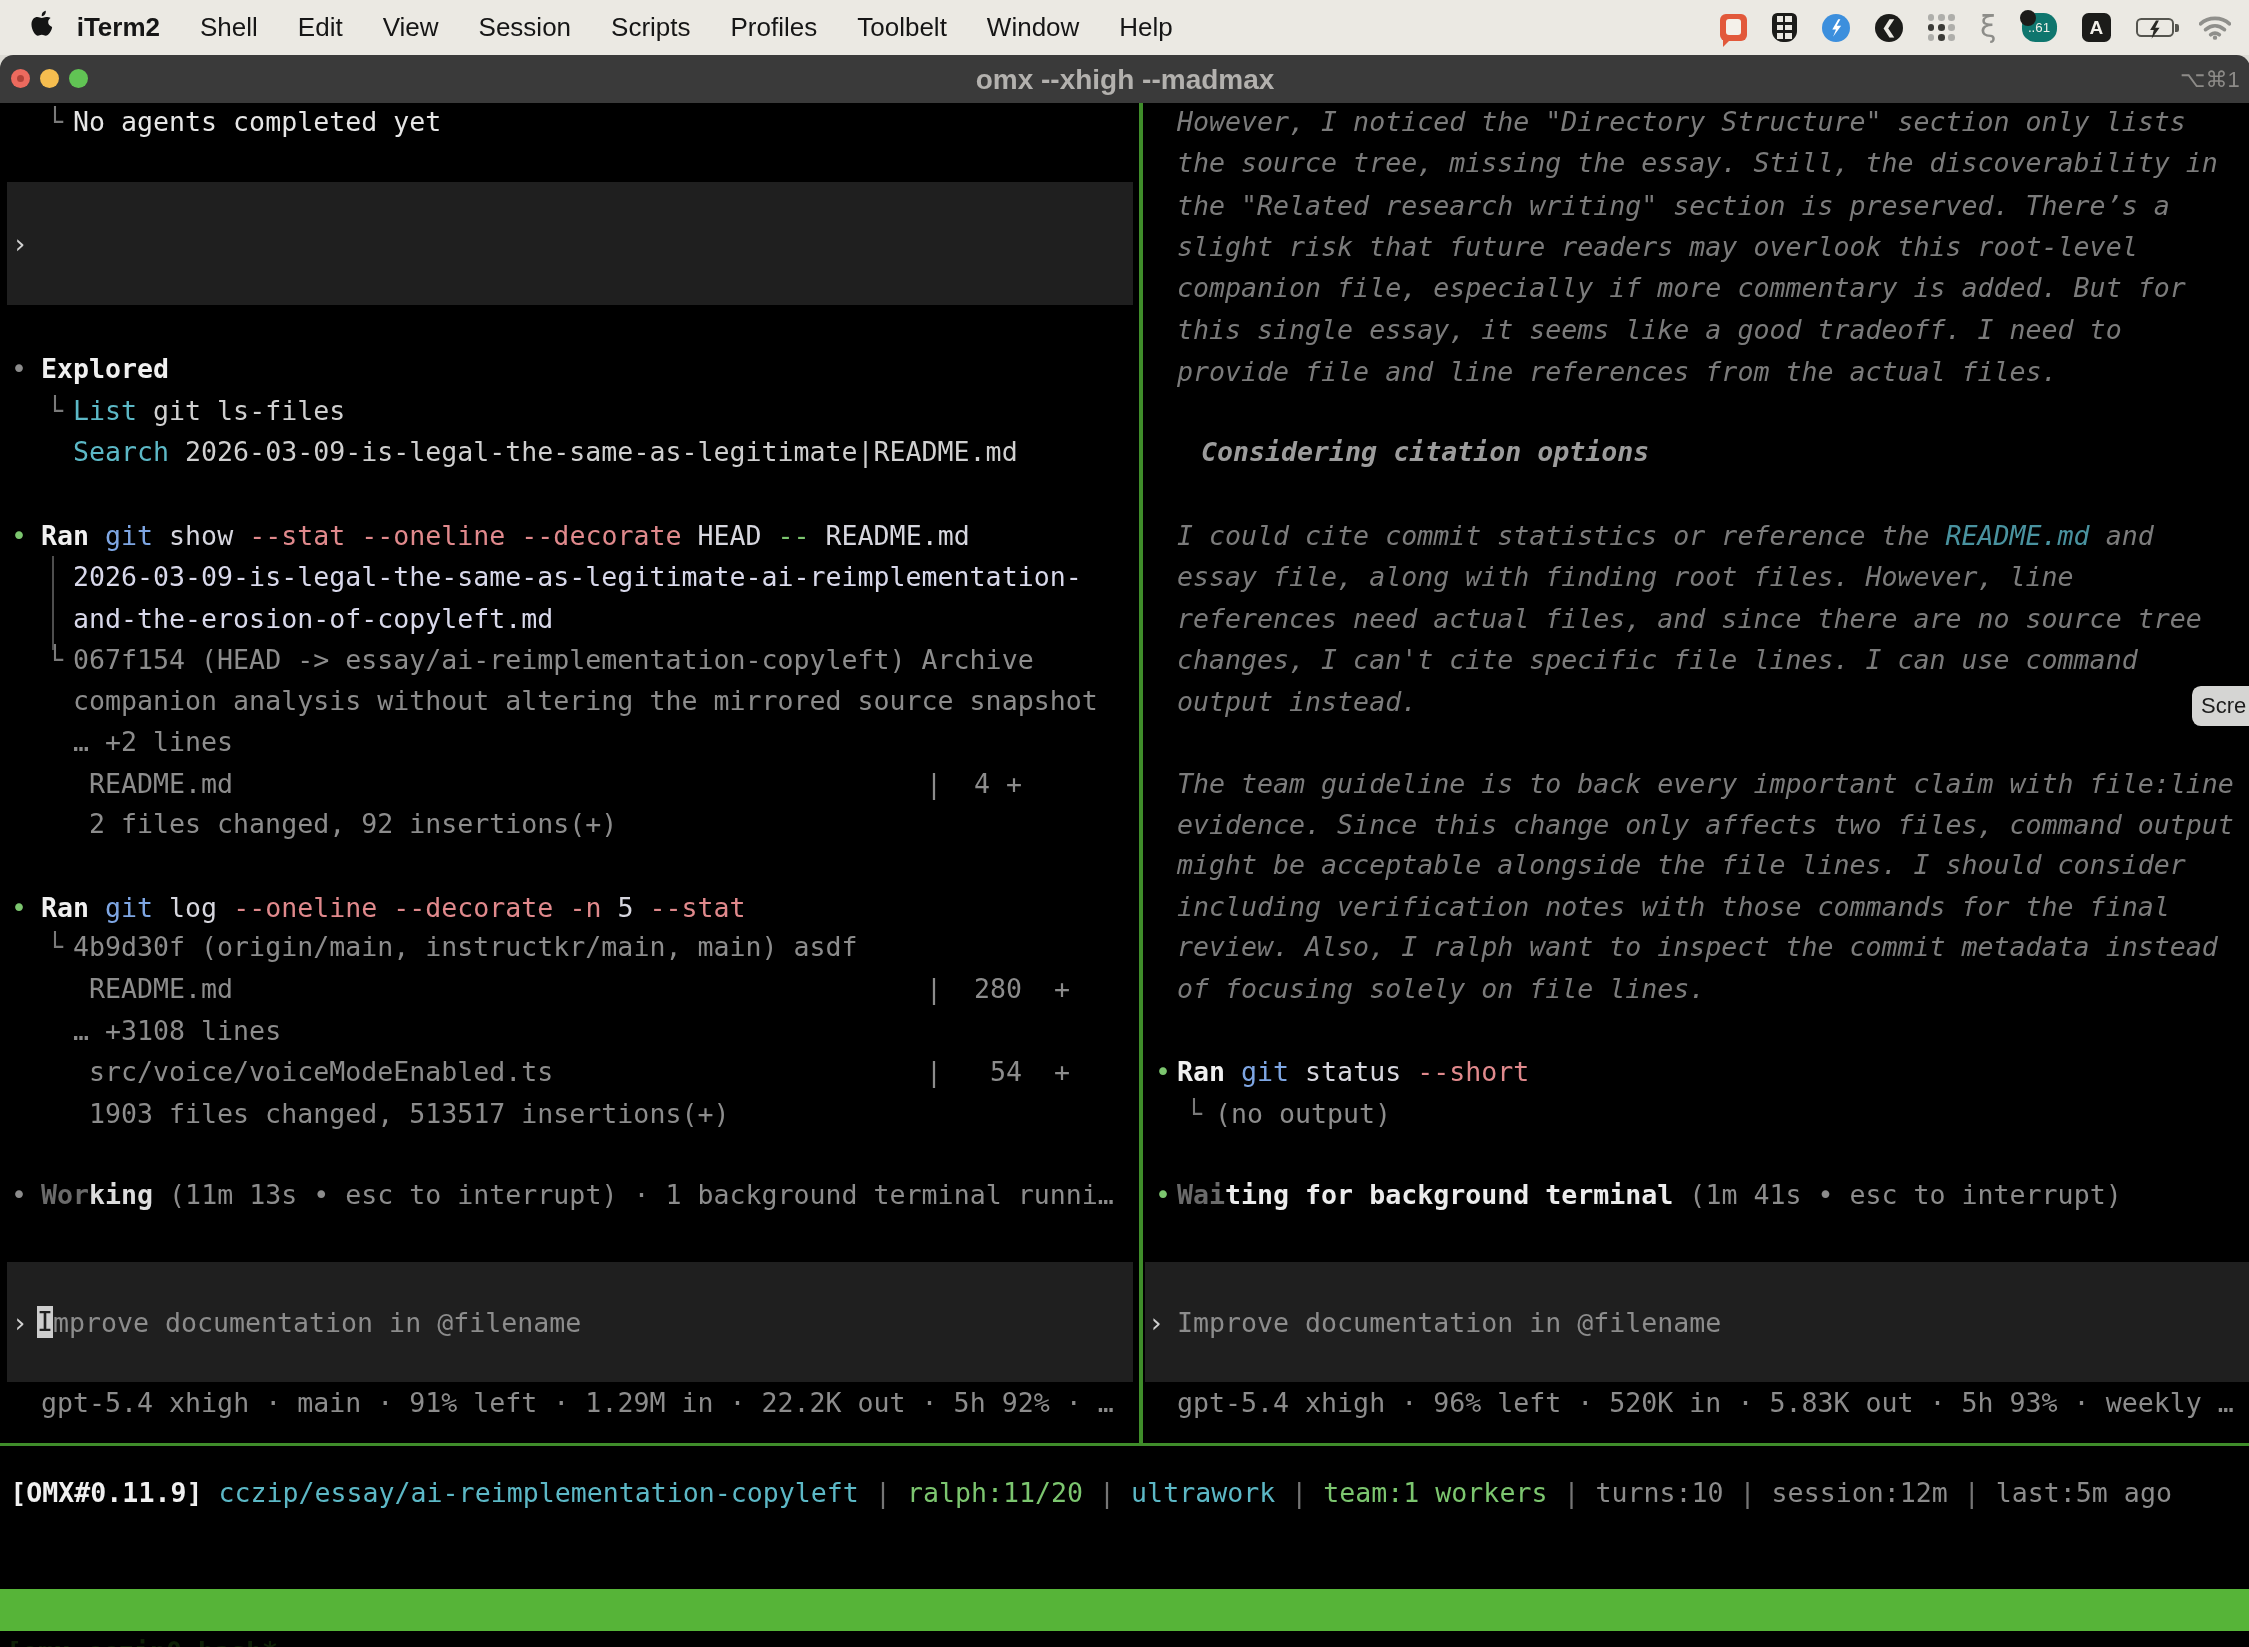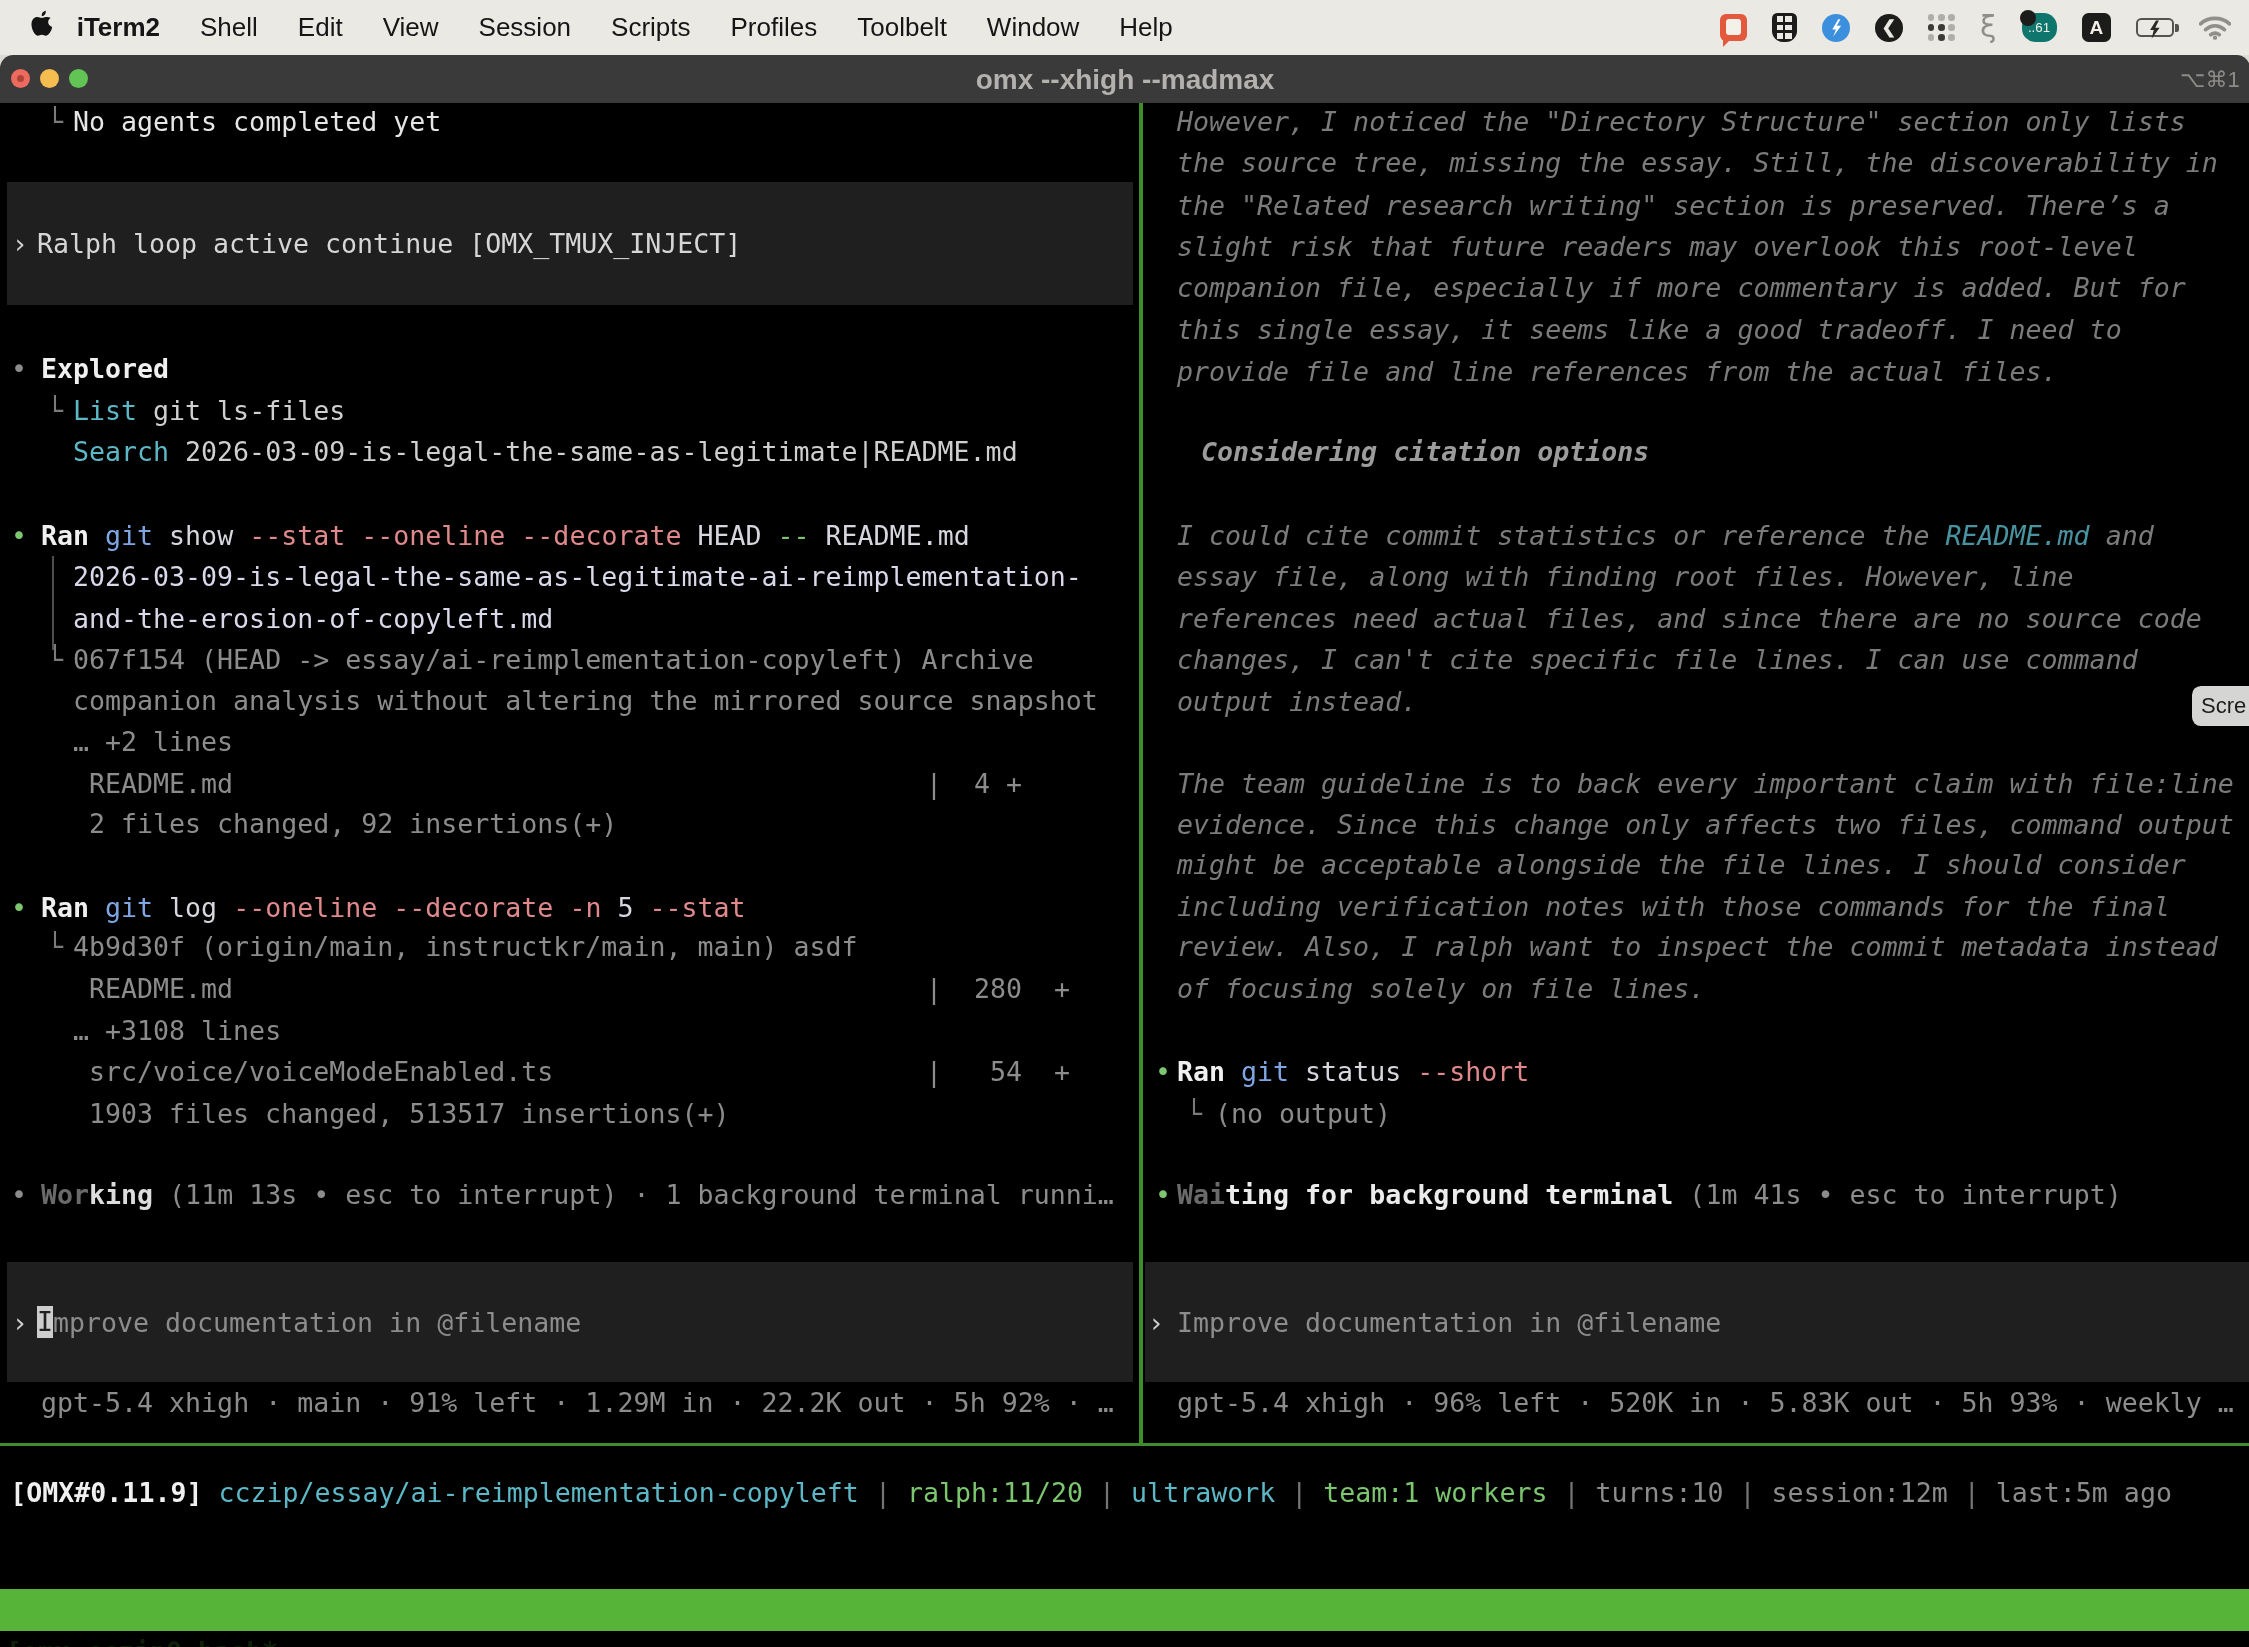--- a/index.html
+++ b/index.html
@@ -206,21 +206,20 @@
   <div>
 
     <div class="tl" style="top:101px">
       <span class="at c-tree" style="left:47px">└</span>
       <span class="at c-bright" style="left:73px">No agents completed yet</span>
     </div>
 
     <div class="pbox box-inject">
       <div class="tl" style="top:41px;left:0;width:100%">
         <span class="at c-txt" style="left:4.4px">›</span>
-        <span class="at" style="left:29.5px;color:#d6d6d6">Ralph loop active continue [OMX_TMUX_INJECT]</span>
       </div>
     </div>
 
     <div class="tl" style="top:348px">
       <span class="at c-gray" style="left:11px">•</span>
       <span class="at c-white" style="left:41px">Explored</span>
     </div>
     <div class="tl" style="top:390px">
       <span class="at c-tree" style="left:47px">└</span>
       <span class="at" style="left:73px"><span class="c-cyan">List </span><span class="c-txt">git ls-files</span></span>
@@ -306,21 +305,21 @@
     <div class="tl ital" style="top:185px;left:1177px">the "Related research writing" section is preserved. There’s a</div>
     <div class="tl ital" style="top:226px;left:1177px">slight risk that future readers may overlook this root-level</div>
     <div class="tl ital" style="top:267px;left:1177px">companion file, especially if more commentary is added. But for</div>
     <div class="tl ital" style="top:309px;left:1177px">this single essay, it seems like a good tradeoff. I need to</div>
     <div class="tl ital" style="top:351px;left:1177px">provide file and line references from the actual files.</div>
 
     <div class="tl hd" style="top:431px;left:1177px">Considering citation options</div>
 
     <div class="tl ital" style="top:515px;left:1177px"><span>I could cite commit statistics or reference the </span><span class="c-teal">README.md</span><span> and</span></div>
     <div class="tl ital" style="top:556px;left:1177px">essay file, along with finding root files. However, line</div>
-    <div class="tl ital" style="top:598px;left:1177px">references need actual files, and since there are no source code</div>
+    <div class="tl ital" style="top:598px;left:1177px">references need actual files, and since there are no source tree</div>
     <div class="tl ital" style="top:639px;left:1177px">changes, I can't cite specific file lines. I can use command</div>
     <div class="tl ital" style="top:681px;left:1177px">output instead.</div>
 
     <div class="tl ital" style="top:763px;left:1177px">The team guideline is to back every important claim with file:line</div>
     <div class="tl ital" style="top:804px;left:1177px">evidence. Since this change only affects two files, command output</div>
     <div class="tl ital" style="top:844px;left:1177px">might be acceptable alongside the file lines. I should consider</div>
     <div class="tl ital" style="top:886px;left:1177px">including verification notes with those commands for the final</div>
     <div class="tl ital" style="top:926px;left:1177px">review. Also, I ralph want to inspect the commit metadata instead</div>
     <div class="tl ital" style="top:968px;left:1177px">of focusing solely on file lines.</div>
 

